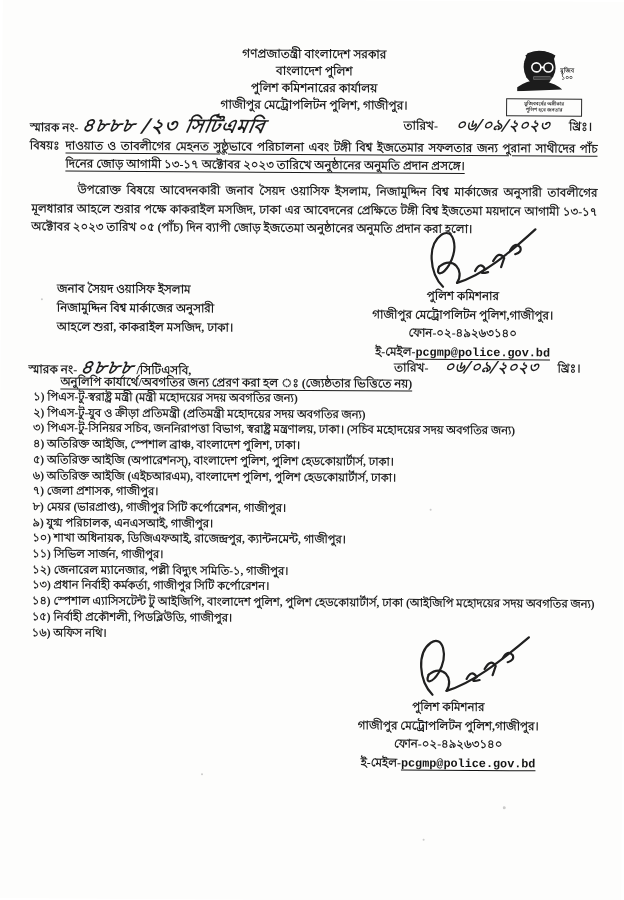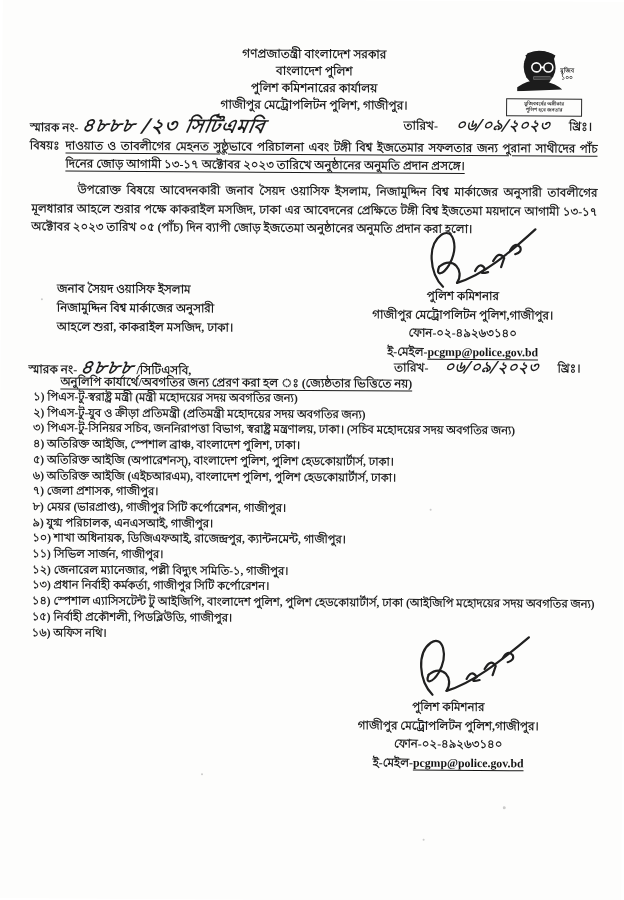--- a/index.html
+++ b/index.html
@@ -20,21 +20,21 @@
   .hand-md{font-size:15px;letter-spacing:.5px;}
   .subject{top:138px;left:28px;width:572px;display:flex;gap:6px;font-size:11.8px;
            line-height:18px;font-weight:bold;}
   .subject-text{width:532px;text-align:justify;}
   .bodypara{top:182px;left:30px;width:566px;font-size:11.8px;line-height:18.5px;
             text-align:justify;text-indent:46px;font-weight:bold;color:#242424;}
   .recipient{top:281px;left:56px;font-size:11.8px;line-height:19px;font-weight:bold;}
   .sigblock{width:220px;font-size:11.8px;line-height:18.5px;font-weight:bold;text-align:center;}
   .sig-mid{top:286px;left:352px;}
   .sig-bottom{top:697px;left:340px;}
-  .email a{color:#141414;}
+  .email a{color:#141414;font-family:Liberation Mono, monospace;}
   .copy-head{top:374px;left:60px;font-size:11.8px;font-weight:bold;}
   .copy-list{top:391px;left:33px;width:578px;font-size:11.4px;line-height:15.7px;
              font-weight:bold;color:#232323;}
   .copy-list div{white-space:nowrap;}
   svg.sig{overflow:visible;}
   .speck{position:absolute;background:#9a9a9a;border-radius:50%;opacity:.5;}
 </style>
 </head>
 <body>
 

